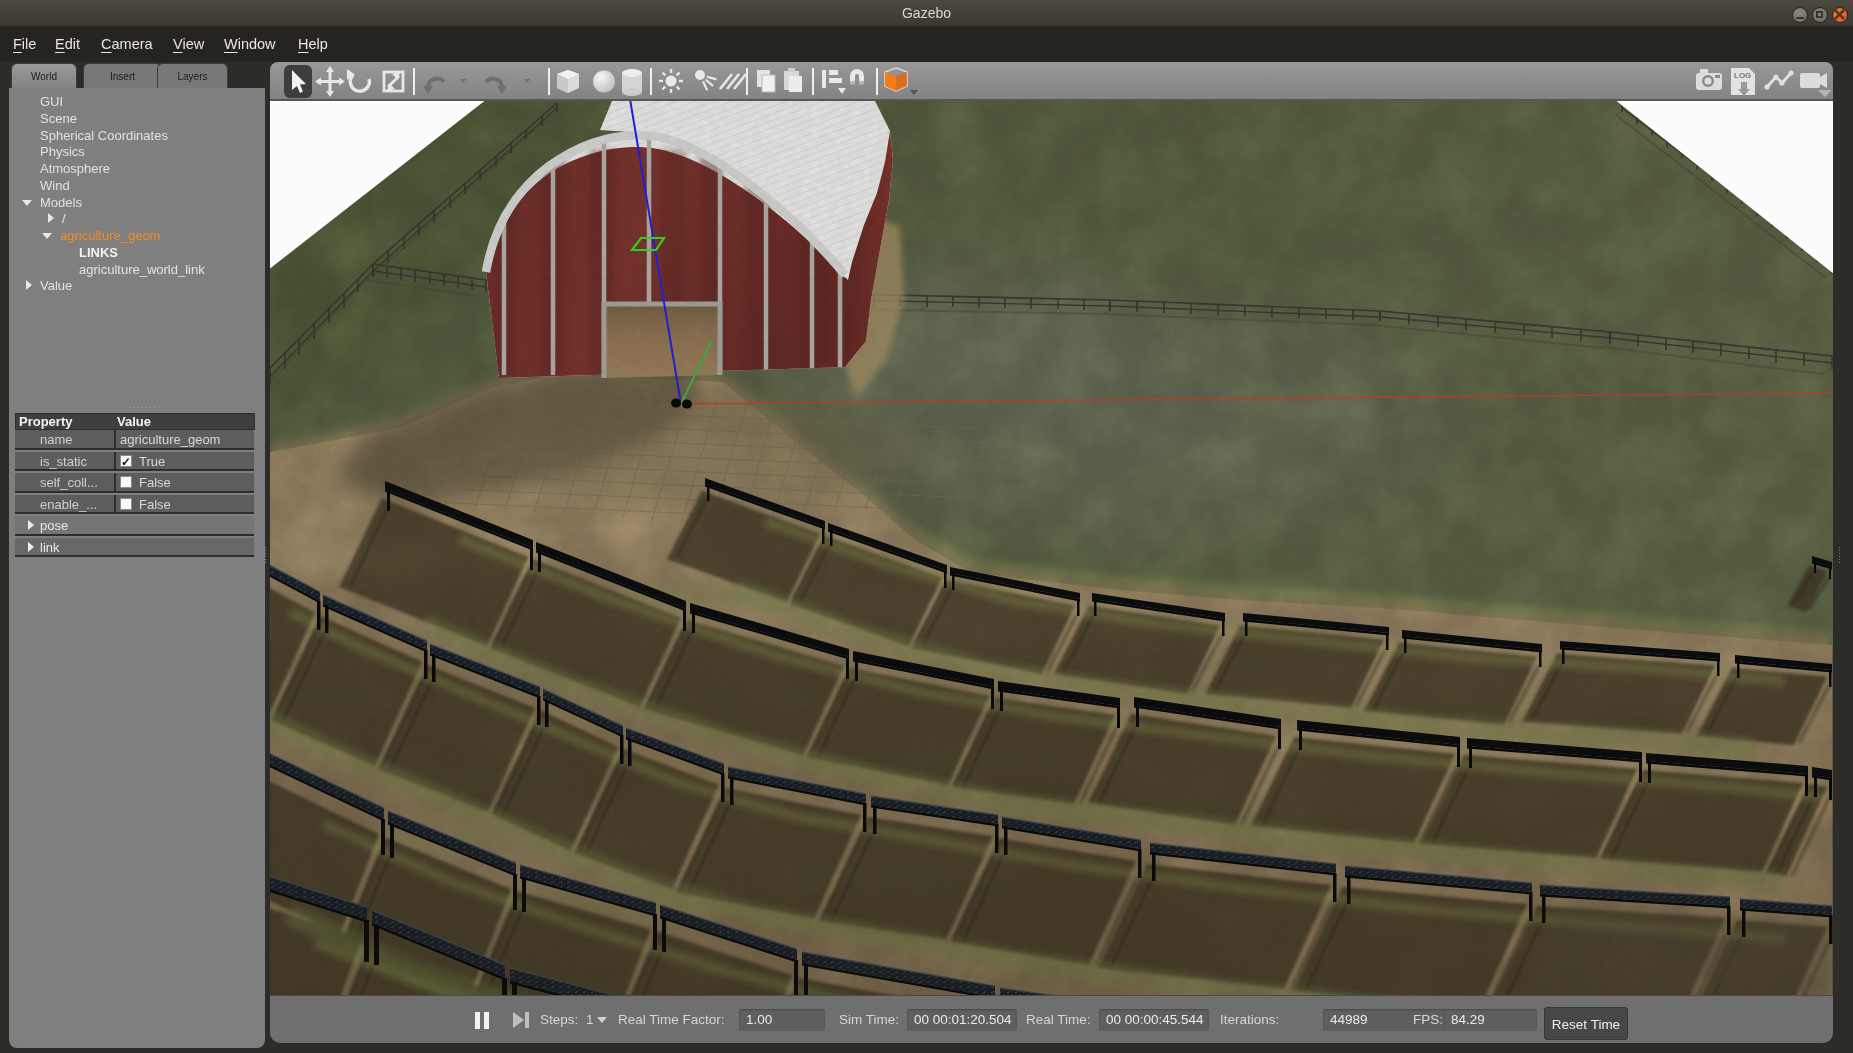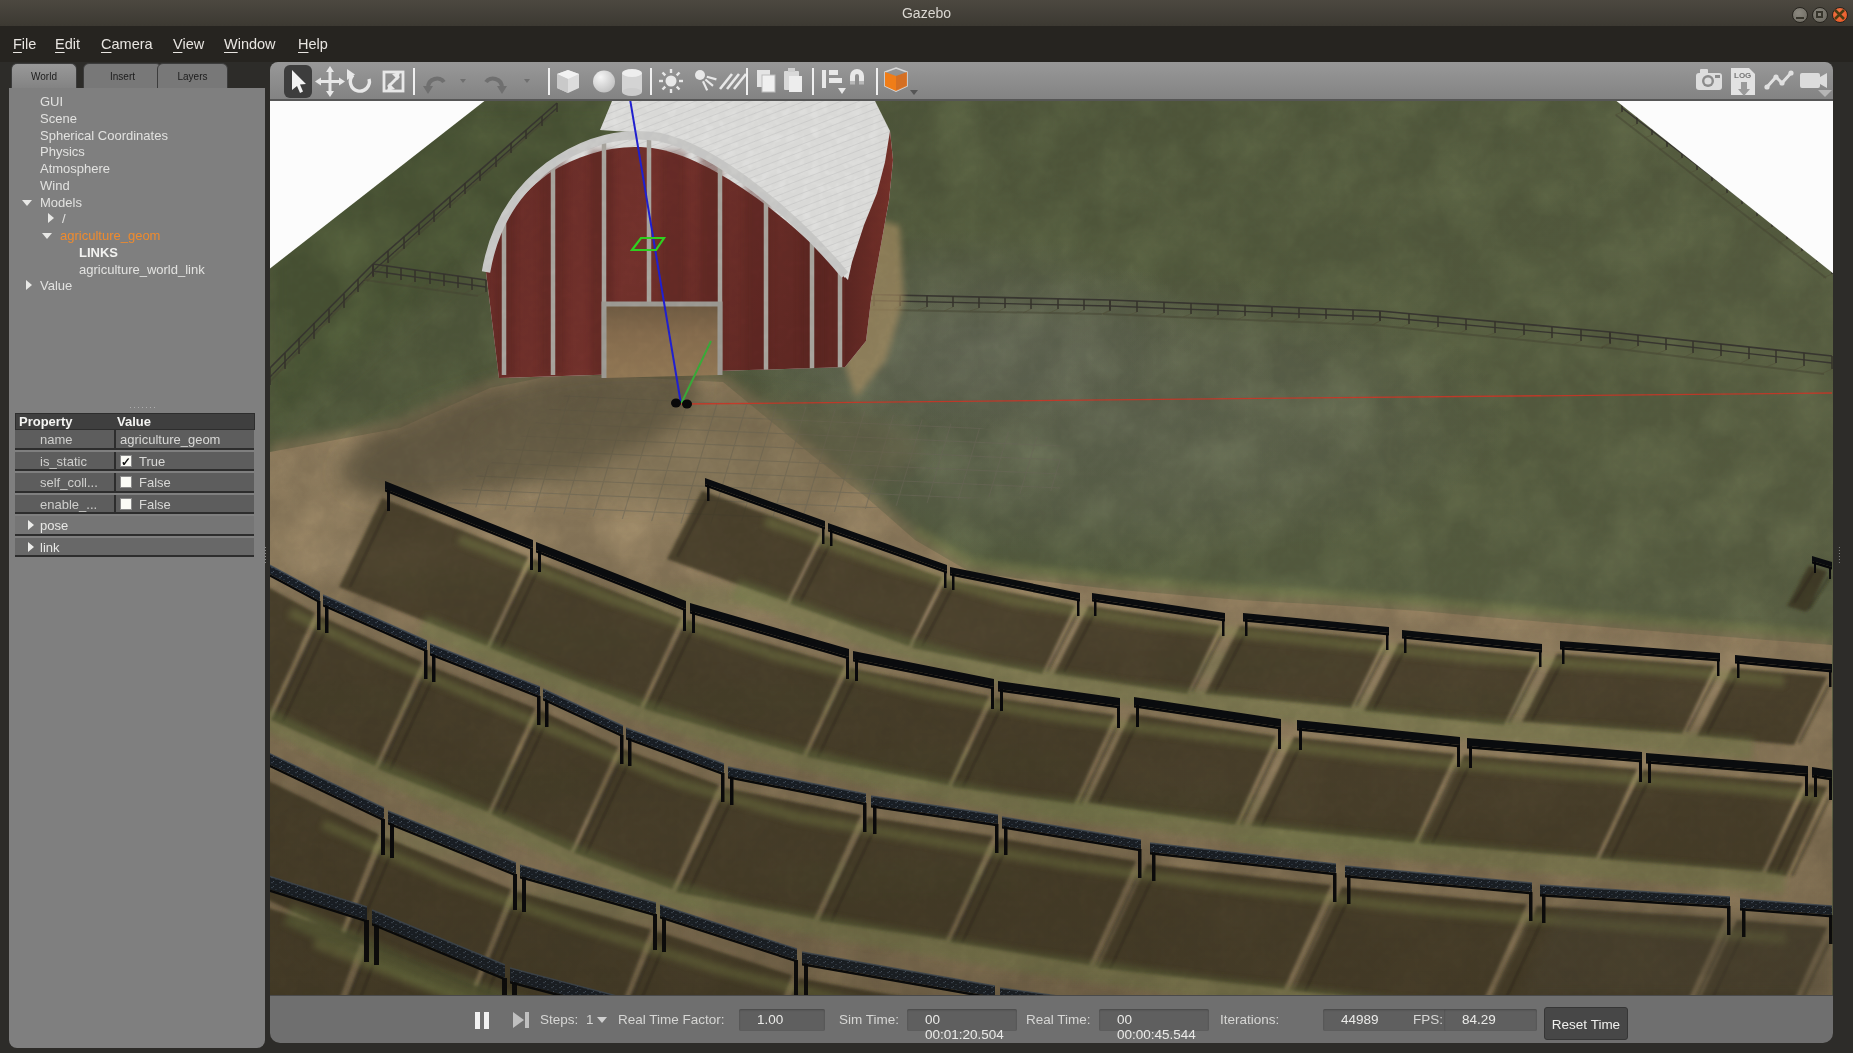--- a/index.html
+++ b/index.html
@@ -13,21 +13,21 @@
 .tab { position:absolute; top:63px; height:26px; border-radius:6px 6px 0 0; font-size:10px;
   color:#1c1c1c; text-align:center; line-height:26px; }
 .panel { position:absolute; left:9px; top:88px; width:256px; height:960px; background:#7f7f7f; border-radius:0 0 8px 8px; }
 .ti { position:absolute; font-size:13px; color:#e2e2e0; white-space:nowrap; }
 .pt { position:absolute; font-size:13px; white-space:nowrap; }
 .toolbar { position:absolute; left:270px; top:62px; width:1563px; height:39px;
   background:linear-gradient(#989898,#838383); border-radius:8px 8px 0 0; border-bottom:2px solid #565656; }
 .viewport { position:absolute; left:270px; top:101px; width:1563px; height:894px; background:#7a8160; overflow:hidden; }
 .statusbar { position:absolute; left:270px; top:995px; width:1563px; height:48px; background:#6f6f6f; border-radius:0 0 10px 10px; border-top:1.5px solid #4a4a4a; }
 .sl { position:absolute; top:16px; font-size:13.5px; color:#d6d6d4; }
-.sf { position:absolute; top:13px; height:22px; background:#5f5f5f; border-radius:2px; font-size:13.5px; color:#eaeae8; padding:3px 0 0 18px; box-shadow:inset 0 1px 2px rgba(0,0,0,0.25); }
+.sf { position:absolute; top:13px; height:22px; background:#5f5f5f; border-radius:2px; font-size:13.5px; color:#eaeae8; padding:3px 0 0 7px; box-shadow:inset 0 1px 2px rgba(0,0,0,0.25); }
 </style></head>
 <body>
 <div class="titlebar">
   <div class="t">Gazebo</div>
   <div class="wbtn" style="left:1791.5px;background:radial-gradient(circle at 40% 35%,#8b887f,#6b685f);border:1px solid #27251f;"></div>
   <div style="position:absolute;left:1795.5px;top:16.5px;width:8px;height:2.5px;background:#37352c;"></div>
   <div class="wbtn" style="left:1811.5px;background:radial-gradient(circle at 40% 35%,#88857c,#68655c);border:1px solid #27251f;"></div>
   <div style="position:absolute;left:1816px;top:10.5px;width:7px;height:7px;border:2px solid #37352c;"></div>
   <div class="wbtn" style="left:1831.5px;background:radial-gradient(circle at 40% 35%,#f4764a,#e4531d);border:1px solid #27251f;"></div>
   <svg style="position:absolute;left:1834px;top:9px" width="11" height="11">

